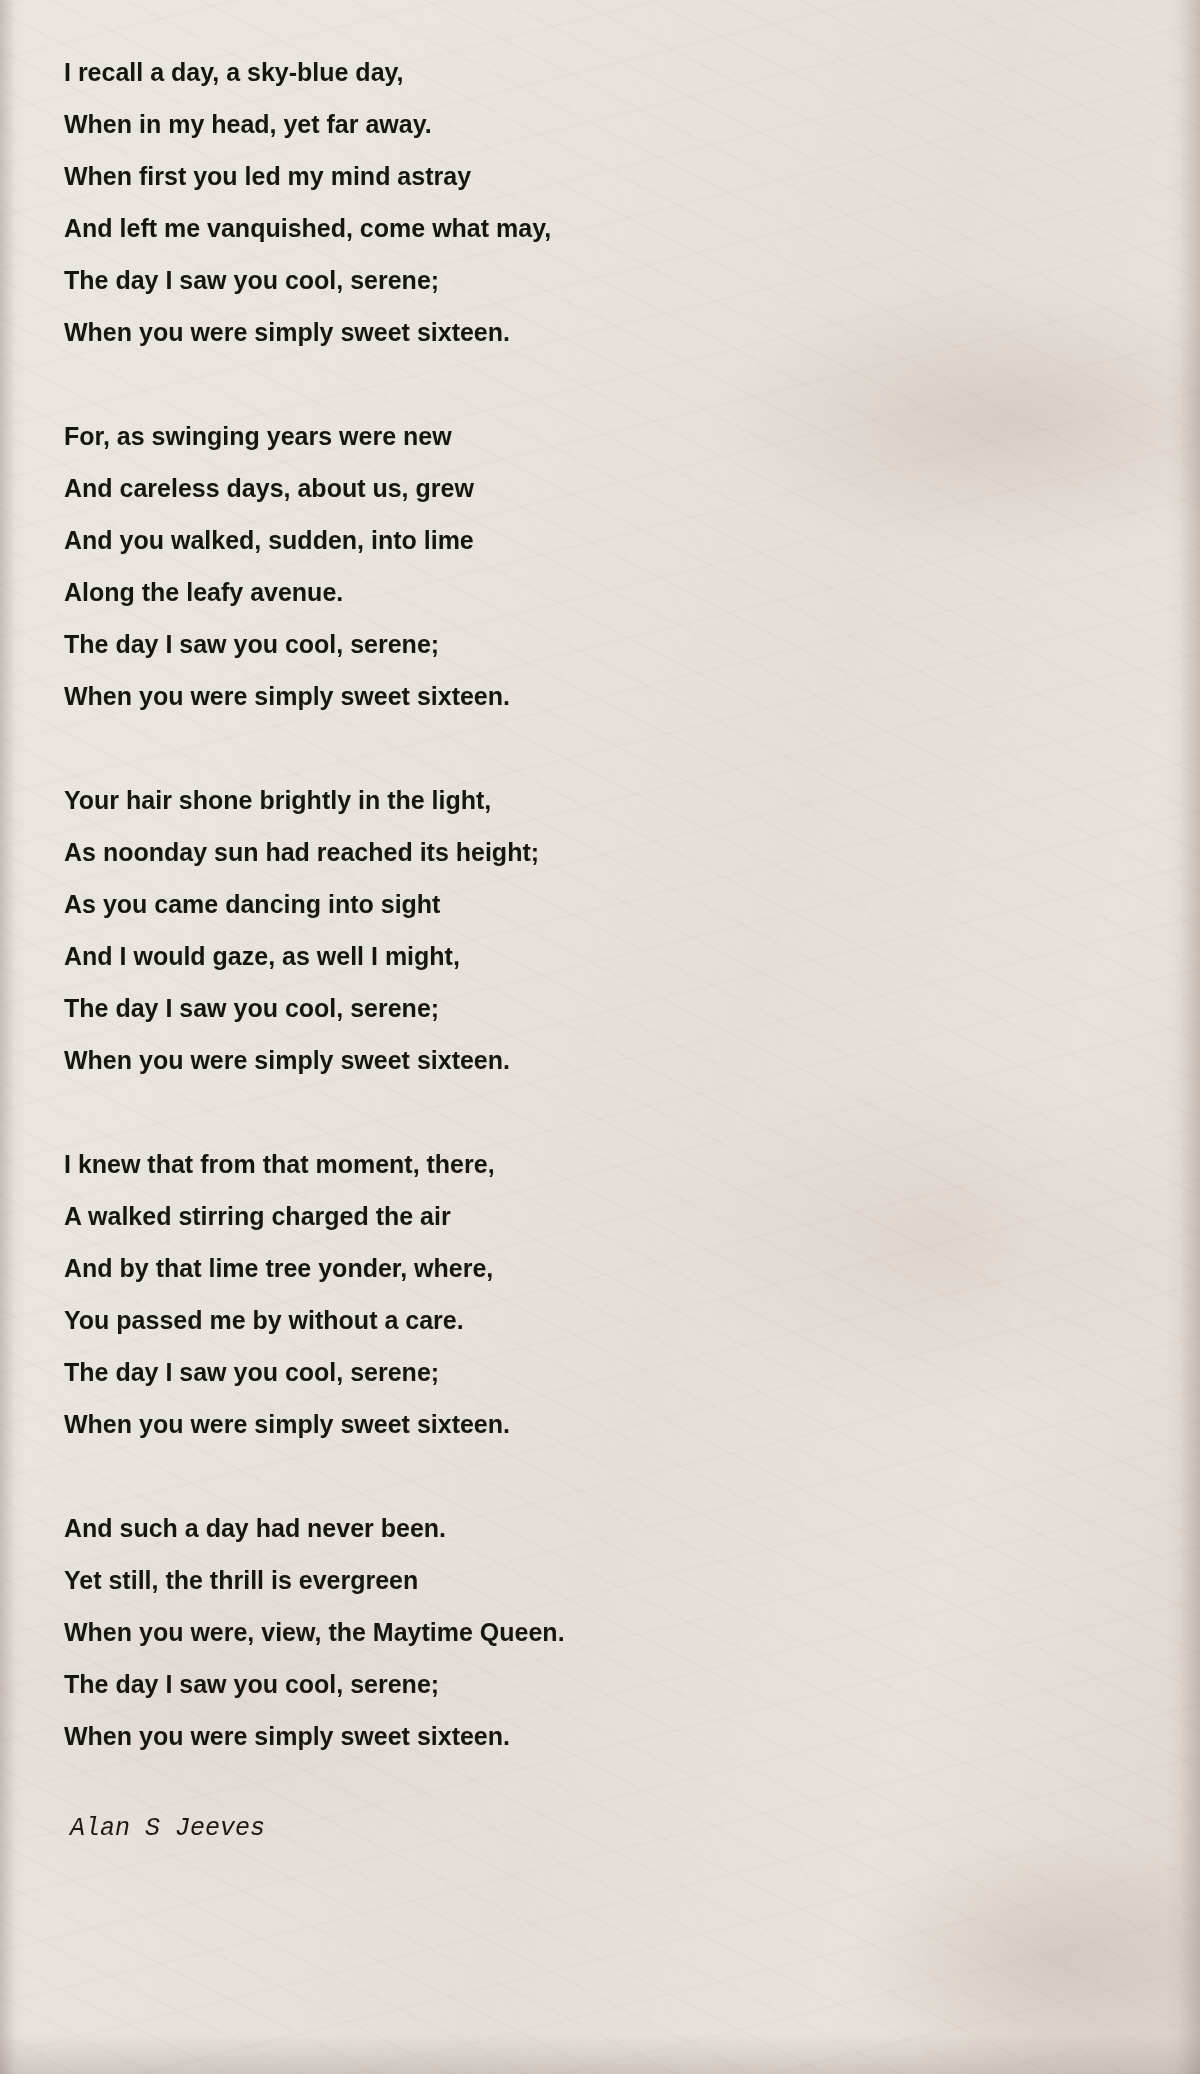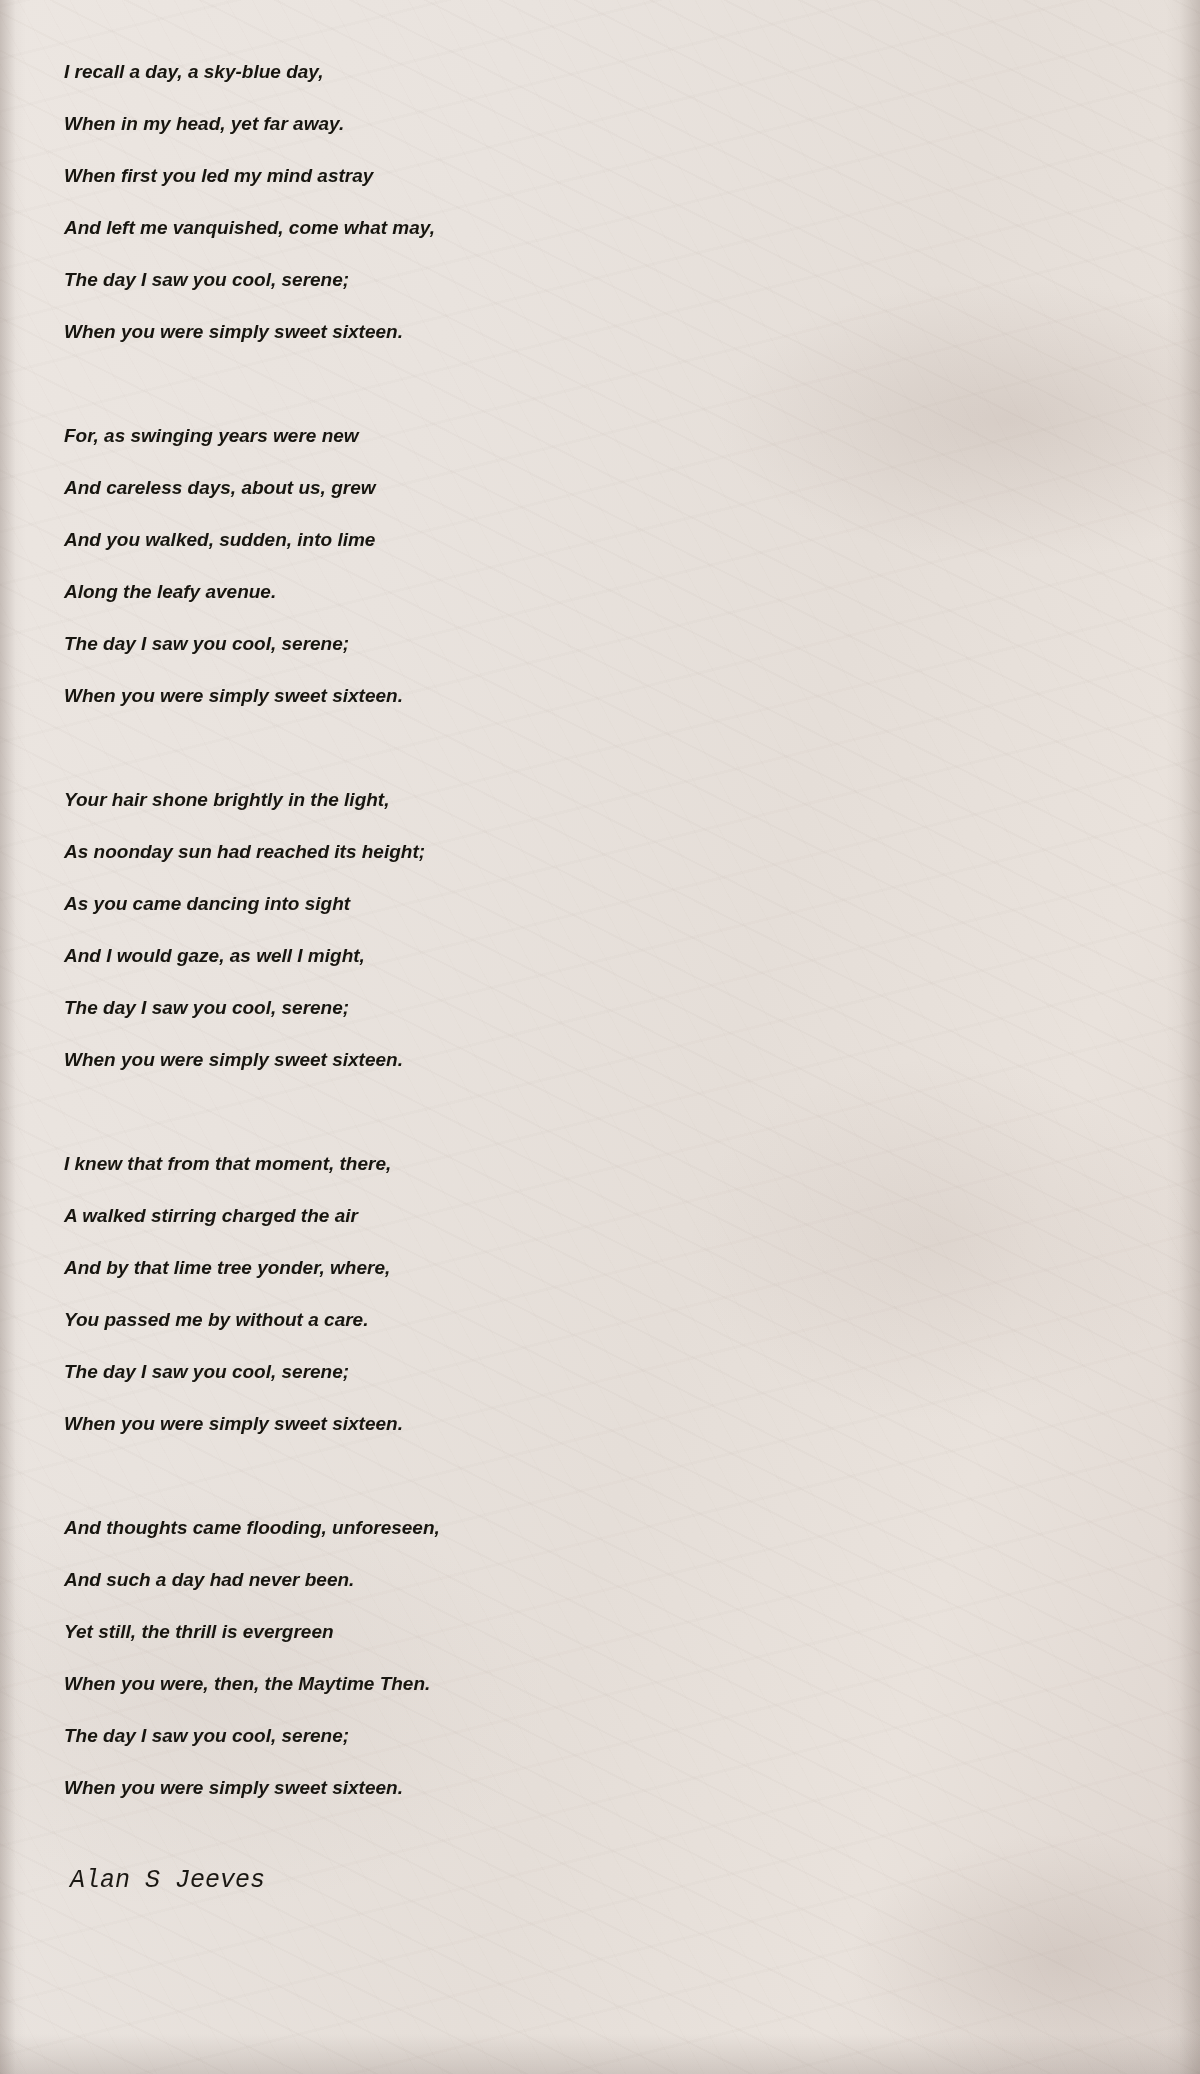--- a/index.html
+++ b/index.html
@@ -65,26 +65,25 @@
     font-size: 31px;
     font-weight: bold;
     color: #16140f;
     letter-spacing: 0.1px;
     margin: 0 0 44px 4px;
   }
   .stanza {
     margin: 0 0 52px 0;
   }
   .line {
-    font-size: 19px;
+    font-size: 25px;
     font-weight: bold;
     color: #17150f;
     line-height: 52px;
     white-space: pre;
-    font-style: italic;
   }
   .author {
     margin-top: 16px;
     margin-left: 6px;
     font-size: 25px;
     font-style: italic;
     color: #1b1813;
     font-family: Liberation Mono, monospace;
   }
 </style>
@@ -129,23 +128,22 @@
     <div class="stanza">
       <div class="line">I knew that from that moment, there,</div>
       <div class="line">A walked stirring charged the air</div>
       <div class="line">And by that lime tree yonder, where,</div>
       <div class="line">You passed me by without a care.</div>
       <div class="line">The day I saw you cool, serene;</div>
       <div class="line">When you were simply sweet sixteen.</div>
     </div>
 
     <div class="stanza">
-      <div class="line">And thoughts came flooding, unforeseen,</div>
       <div class="line">And such a day had never been.</div>
       <div class="line">Yet still, the thrill is evergreen</div>
-      <div class="line">When you were, then, the Maytime Then.</div>
+      <div class="line">When you were, view, the Maytime Queen.</div>
       <div class="line">The day I saw you cool, serene;</div>
       <div class="line">When you were simply sweet sixteen.</div>
     </div>
 
     <div class="author">Alan S Jeeves</div>
   </div>
 </div>
 
 </body></html>

